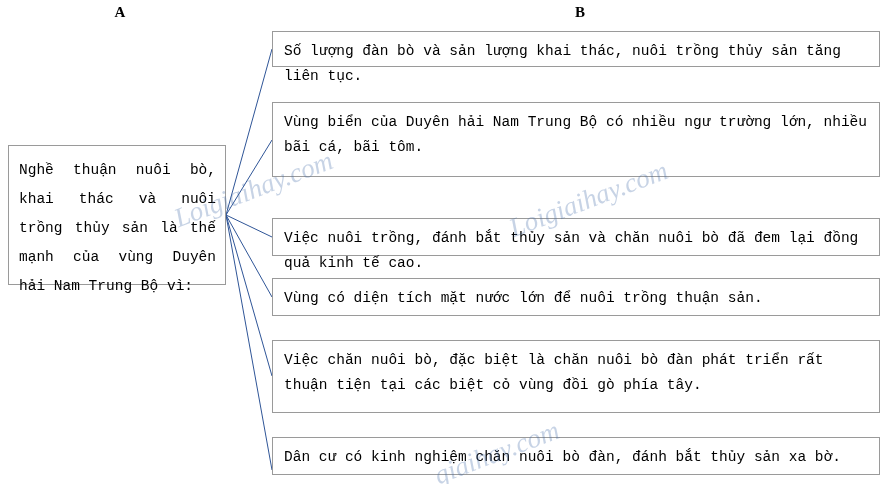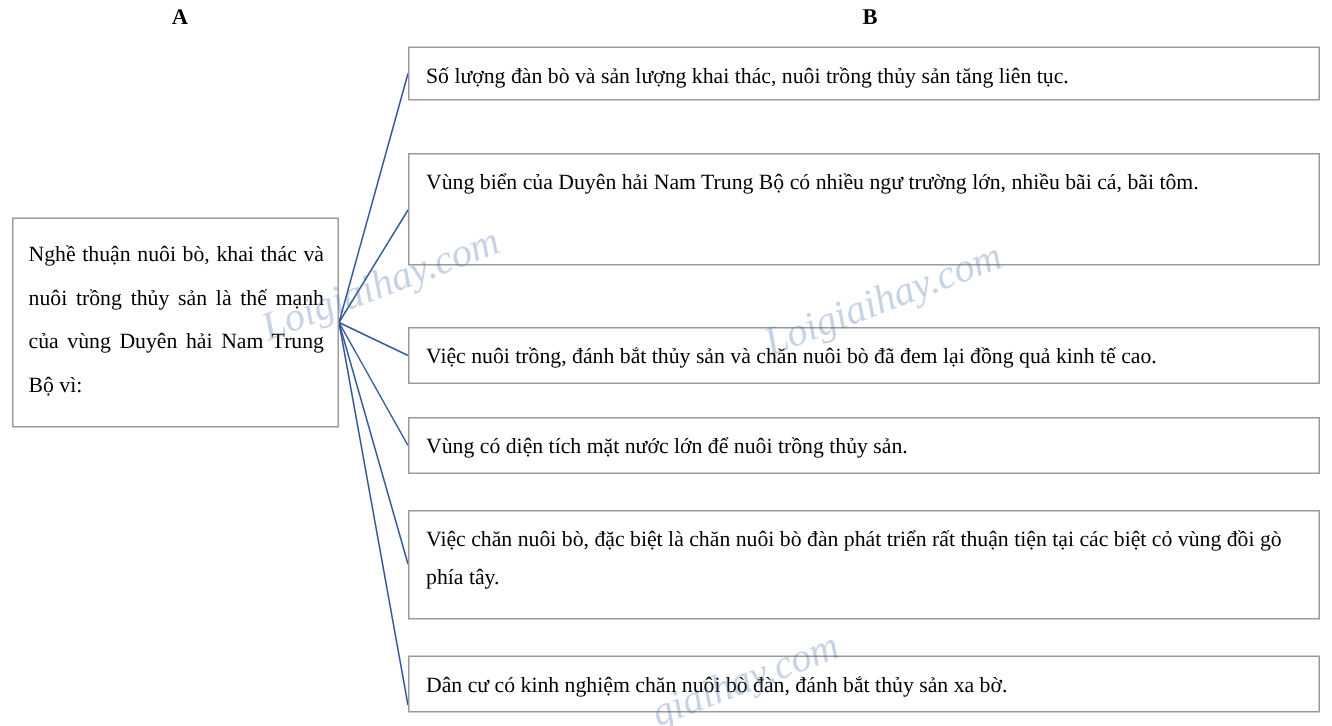--- a/index.html
+++ b/index.html
@@ -27,20 +27,21 @@
 
   .box {
     position: absolute;
     border: 1px solid #9a9a9a;
     box-sizing: border-box;
     background: transparent;
     font-size: 14.5px;
     line-height: 1.75;
     color: #000;
     padding: 7px 10px 7px 11px;
+    font-family: Liberation Mono, monospace;
   }
   #box-a {
     left: 8px;
     top: 145px;
     width: 218px;
     height: 140px;
     text-align: justify;
     text-align-last: left;
     line-height: 2.0;
     padding: 10px 9px 8px 10px;
@@ -92,21 +93,21 @@
     <line x1="226" y1="215" x2="272" y2="297" stroke="#2f5597" stroke-width="1"></line>
     <line x1="226" y1="215" x2="272" y2="376" stroke="#2f5597" stroke-width="1"></line>
     <line x1="226" y1="215" x2="272" y2="470" stroke="#2f5597" stroke-width="1"></line>
   </svg>
 
   <div class="box" id="box-a">Nghề thuận nuôi bò, khai thác và nuôi trồng thủy sản là thế mạnh của vùng Duyên hải Nam Trung Bộ vì:</div>
 
   <div class="box" id="box-b1">Số lượng đàn bò và sản lượng khai thác, nuôi trồng thủy sản tăng liên tục.</div>
   <div class="box" id="box-b2">Vùng biển của Duyên hải Nam Trung Bộ có nhiều ngư trường lớn, nhiều bãi cá, bãi tôm.</div>
   <div class="box" id="box-b3">Việc nuôi trồng, đánh bắt thủy sản và chăn nuôi bò đã đem lại đồng quả kinh tế cao.</div>
-  <div class="box" id="box-b4">Vùng có diện tích mặt nước lớn để nuôi trồng thủy sản.</div>
+  <div class="box" id="box-b4">Vùng có diện tích mặt nước lớn để nuôi trồng thuận sản.</div>
   <div class="box" id="box-b5">Việc chăn nuôi bò, đặc biệt là chăn nuôi bò đàn phát triển rất thuận tiện tại các biệt cỏ vùng đồi gò phía tây.</div>
   <div class="box" id="box-b6">Dân cư có kinh nghiệm chăn nuôi bò đàn, đánh bắt thủy sản xa bờ.</div>
 
   <div class="watermark" id="wm1">Loigiaihay.com</div>
   <div class="watermark" id="wm2">Loigiaihay.com</div>
   <div class="watermark" id="wm3">giaihay.com</div>
 
 </div>
 
 </body></html>

